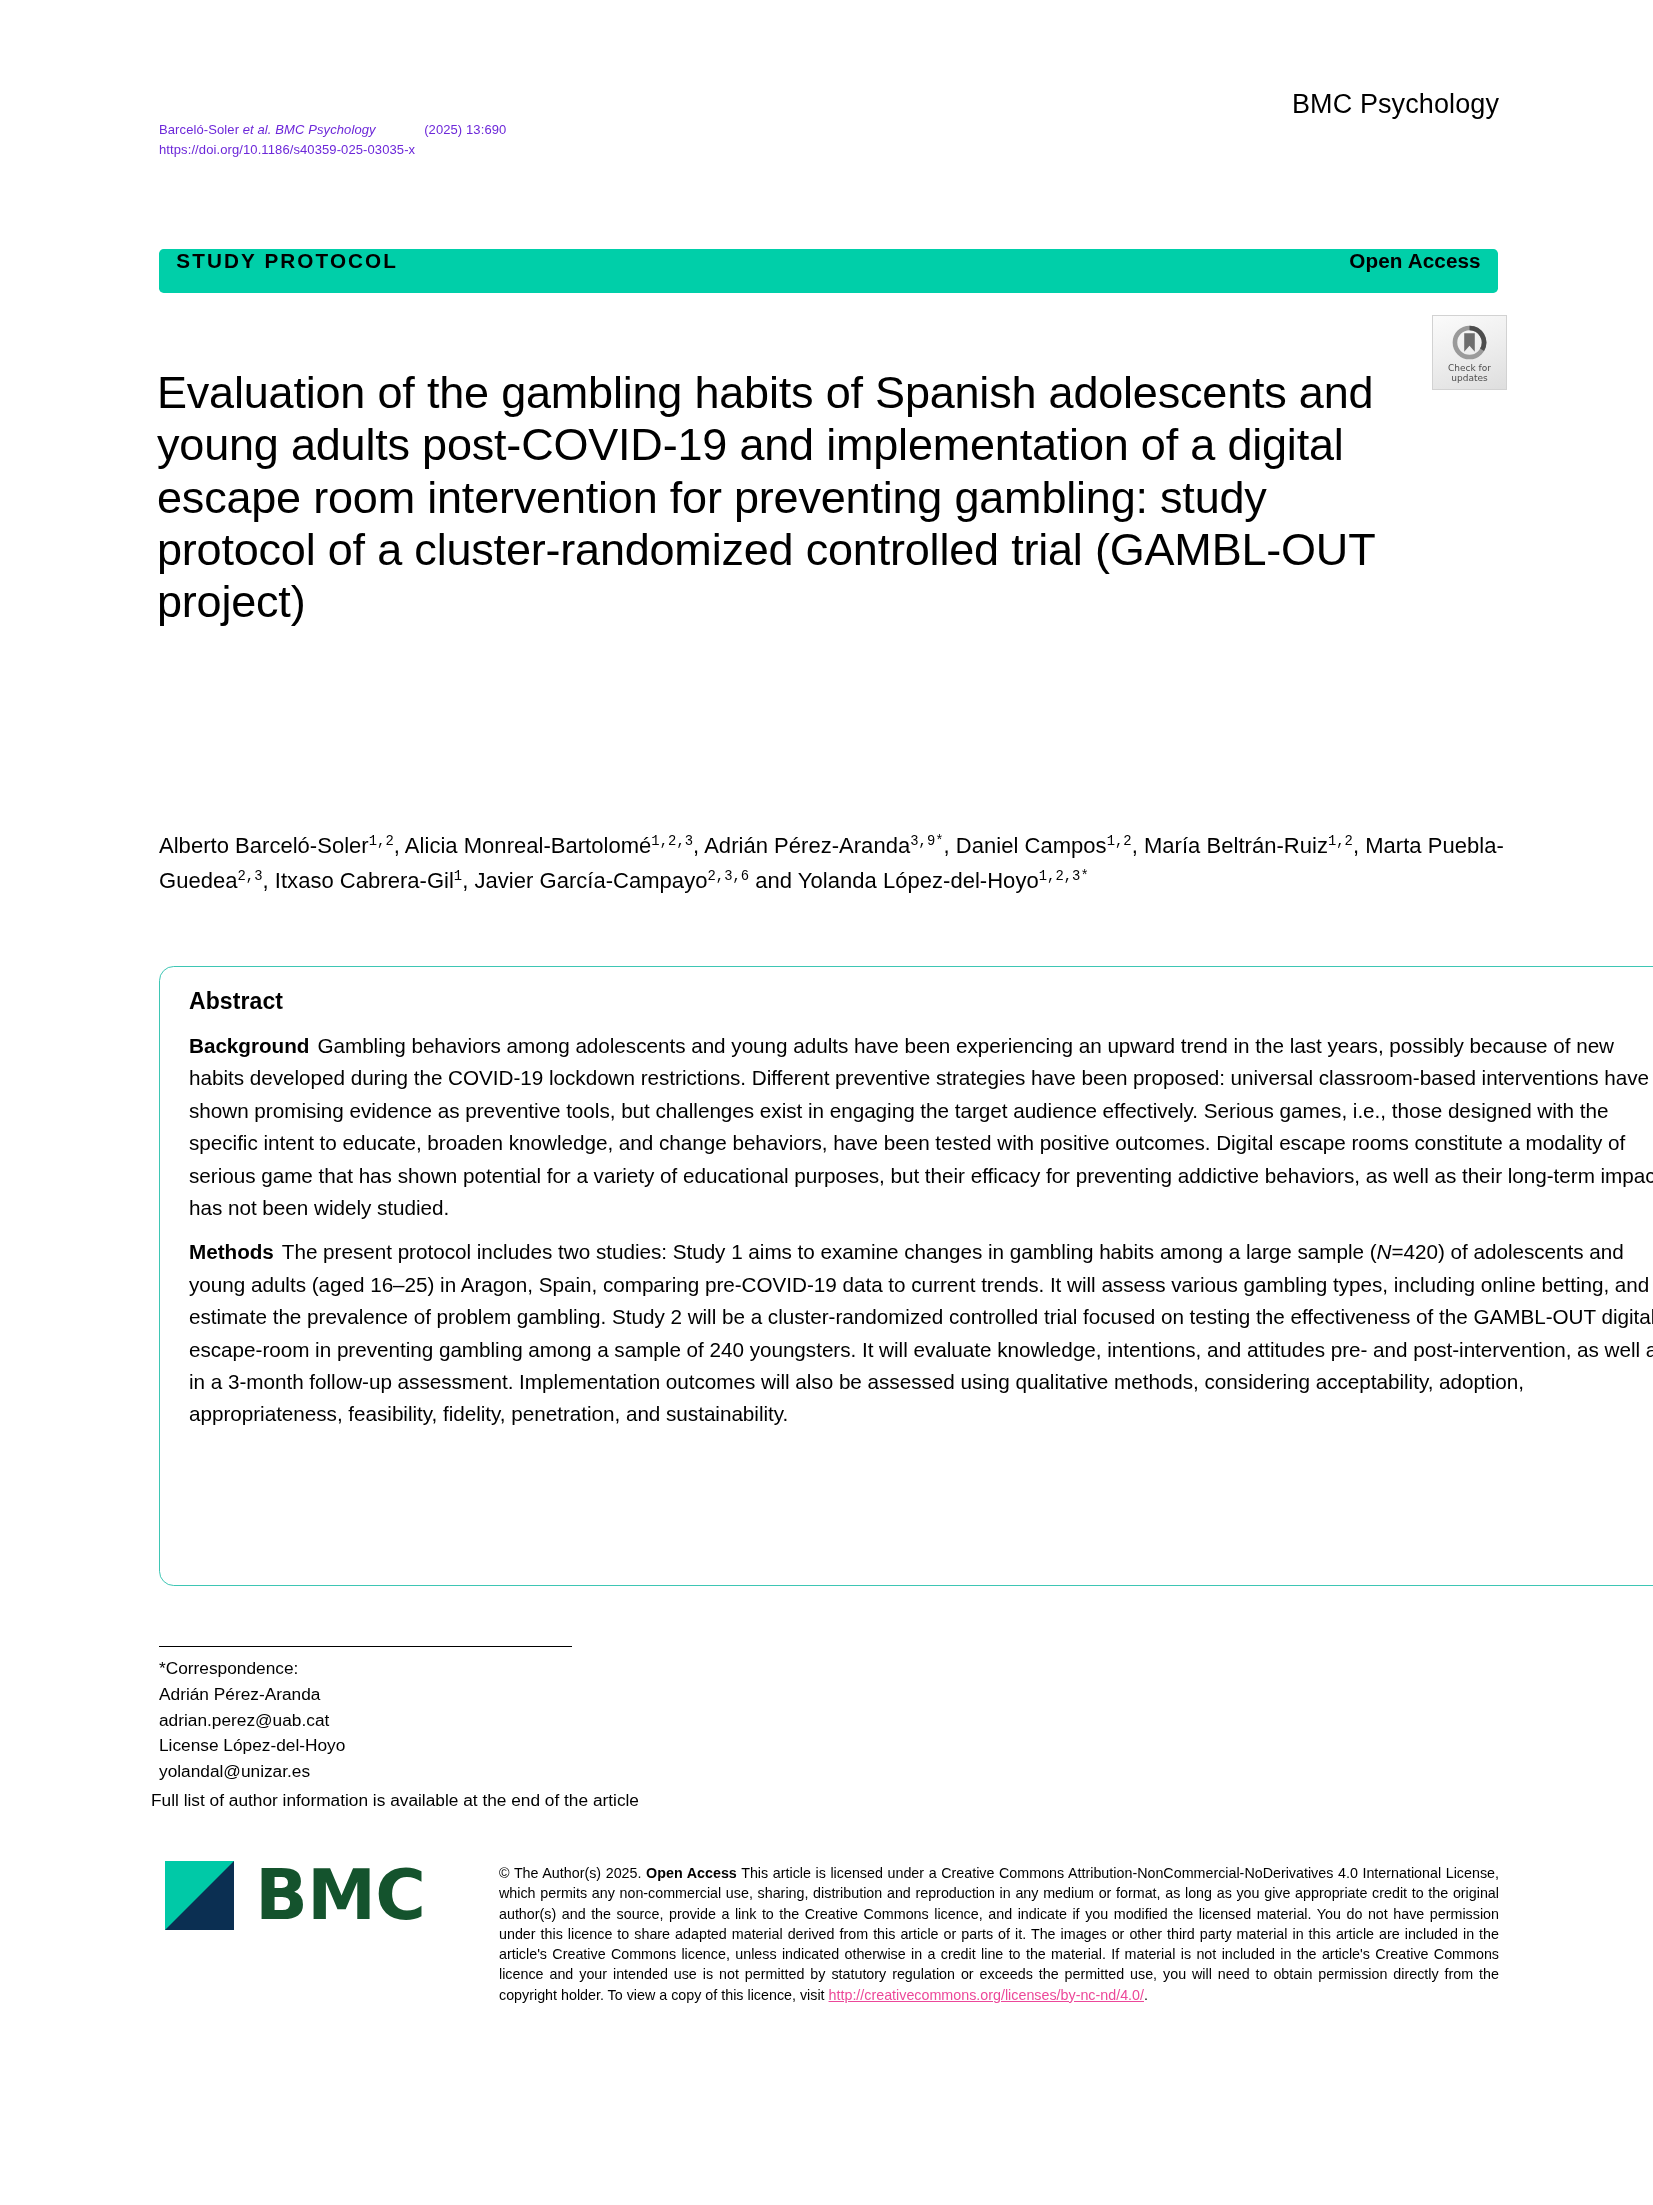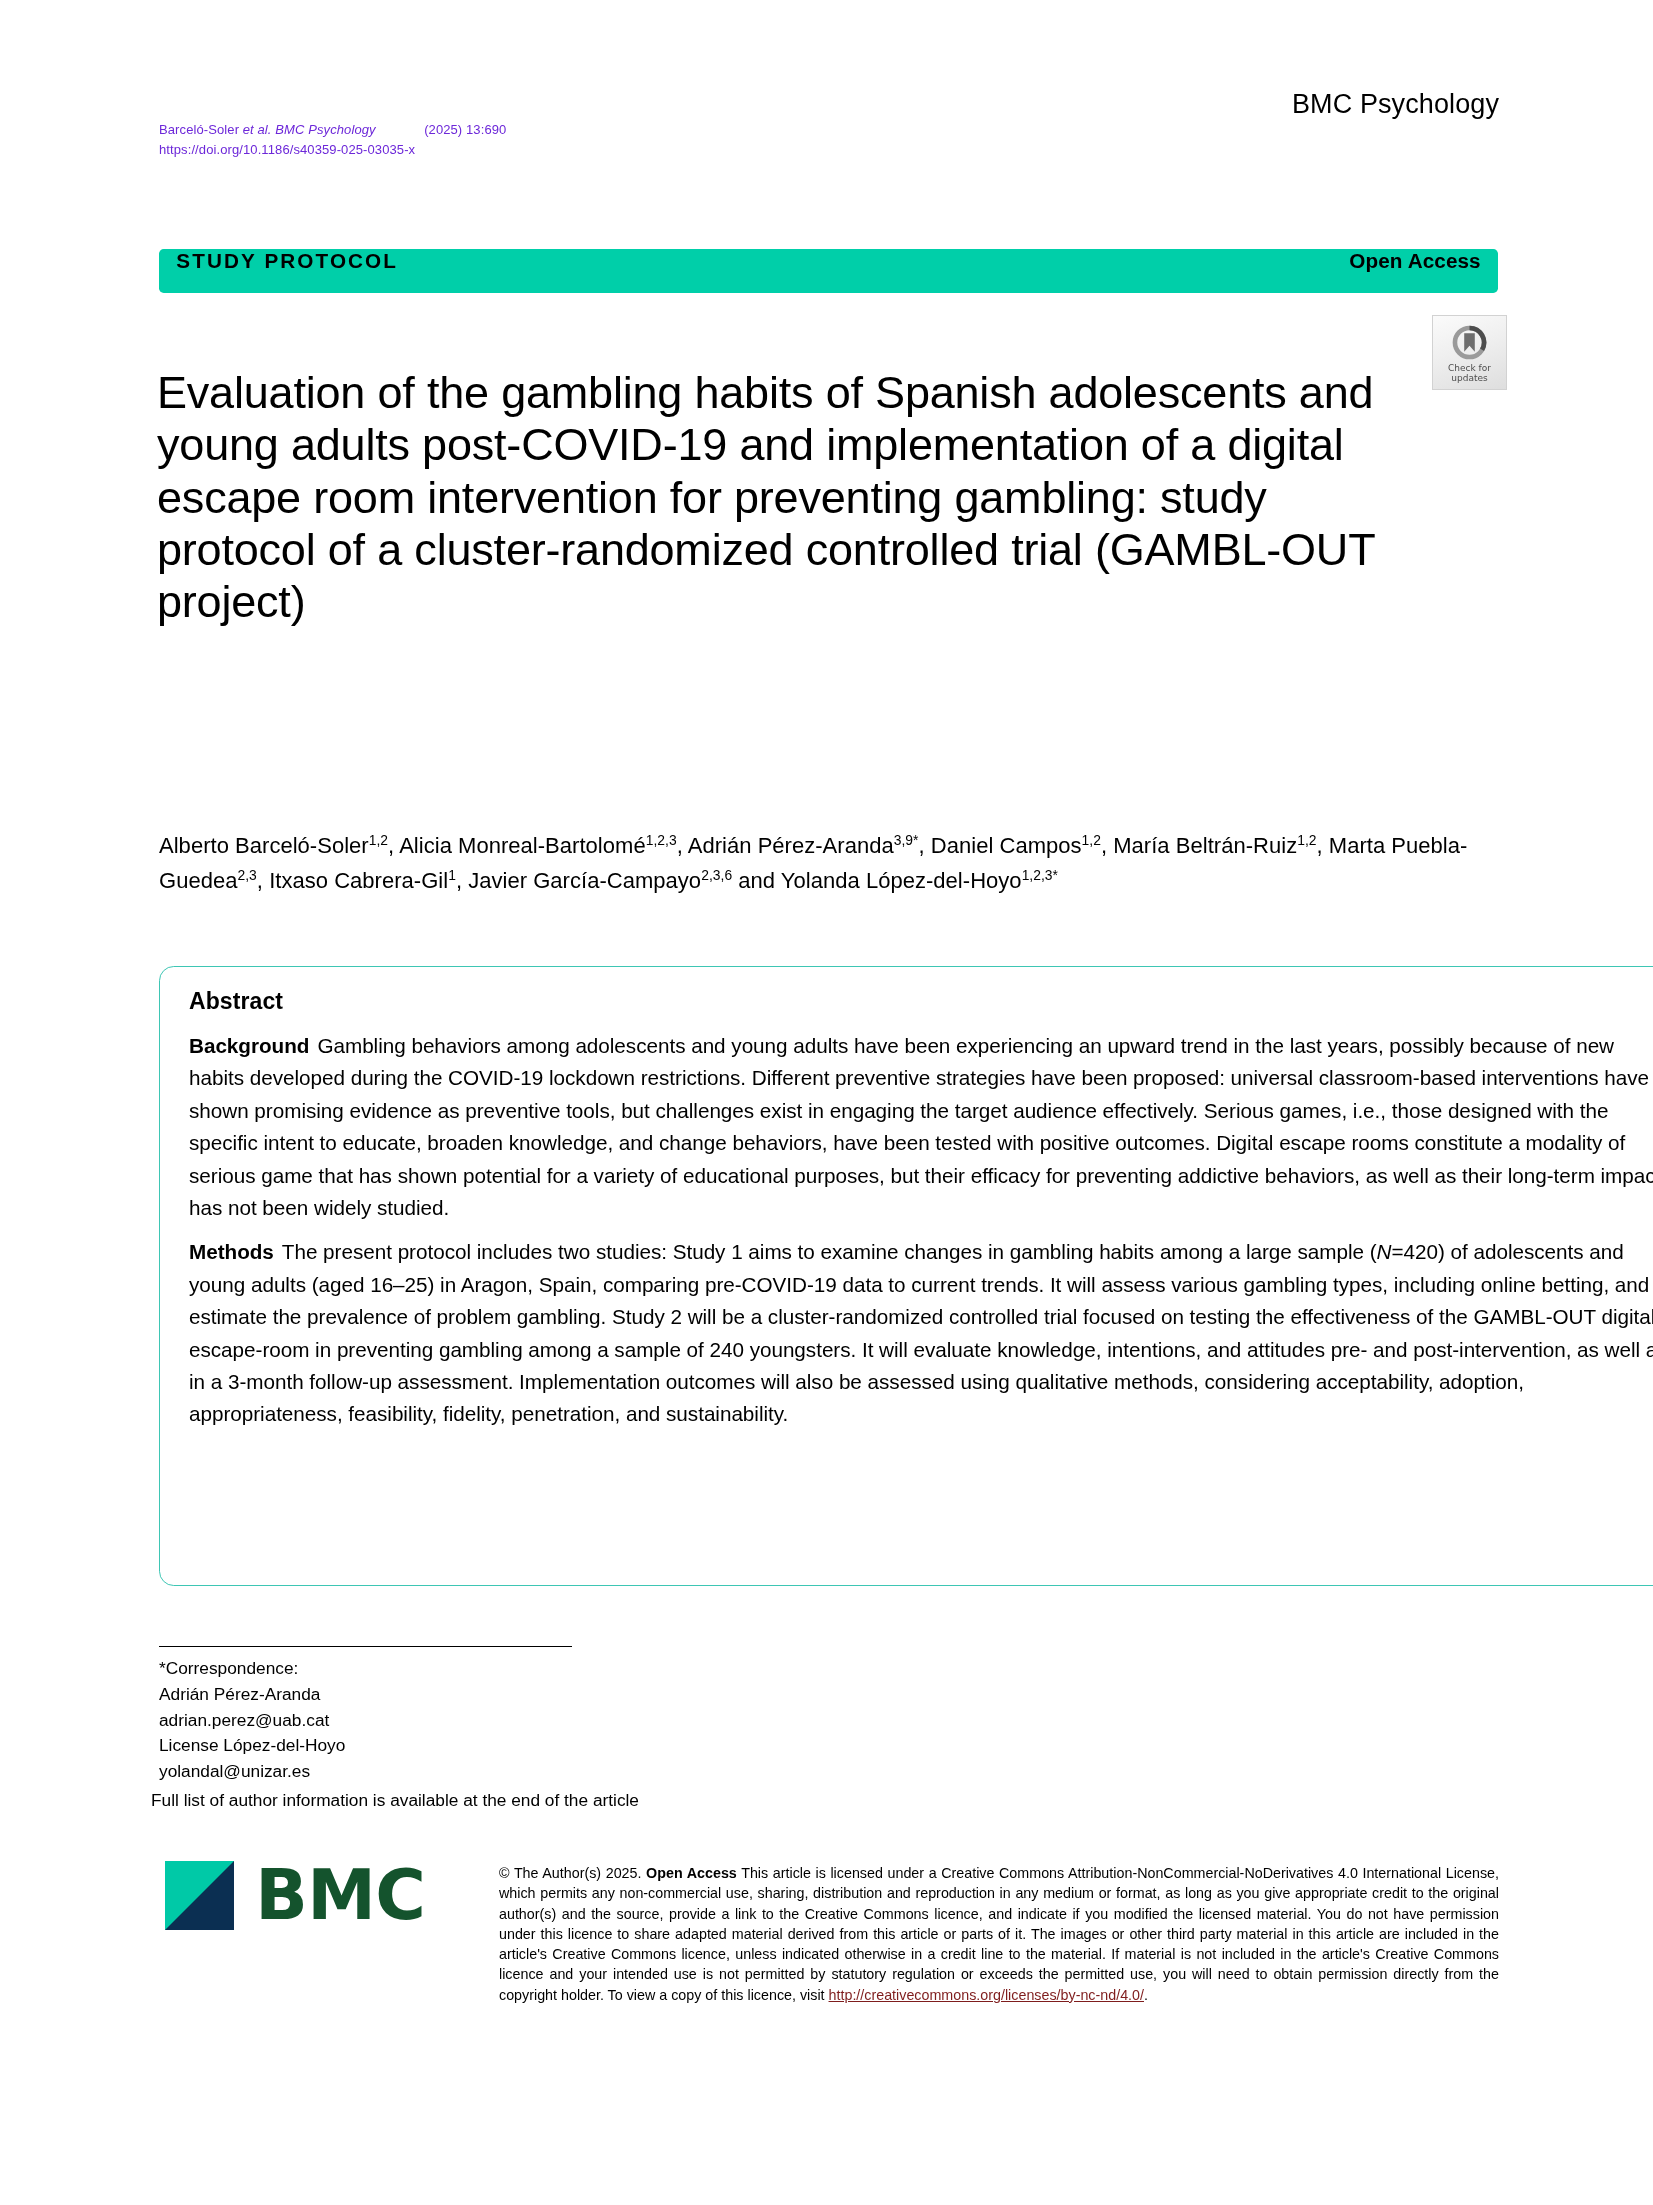--- a/index.html
+++ b/index.html
@@ -119,20 +119,21 @@
     width: 1348px;
     font-size: 22px;
     line-height: 1.58;
     color: #000;
     letter-spacing: 0.03px;
   }
   .authors sup {
     font-size: 0.63em;
     vertical-align: super;
     line-height: 0;
+    font-family: Liberation Mono, monospace;
   }
 
   
   .abstract-box {
     position: absolute;
     left: 159px;
     top: 966px;
     width: 1539px;
     min-height: 620px;
     border: 1.3px solid #3ec6b4;
@@ -218,21 +219,21 @@
     position: absolute;
     left: 499px;
     top: 1863px;
     width: 1000px;
     font-size: 14.3px;
     line-height: 1.42;
     color: #000;
     text-align: justify;
   }
   .license b { font-weight: bold; }
-  .license .lnk { color: #7f1d1d; }
+  .license .lnk { color: #ec4899; }
 
   [data-bind]:empty::before { content: ""; }
 </style>
 </head>
 <body>
 
 <div class="page">
 
   <div class="runhead">
     <div class="runhead-left">

